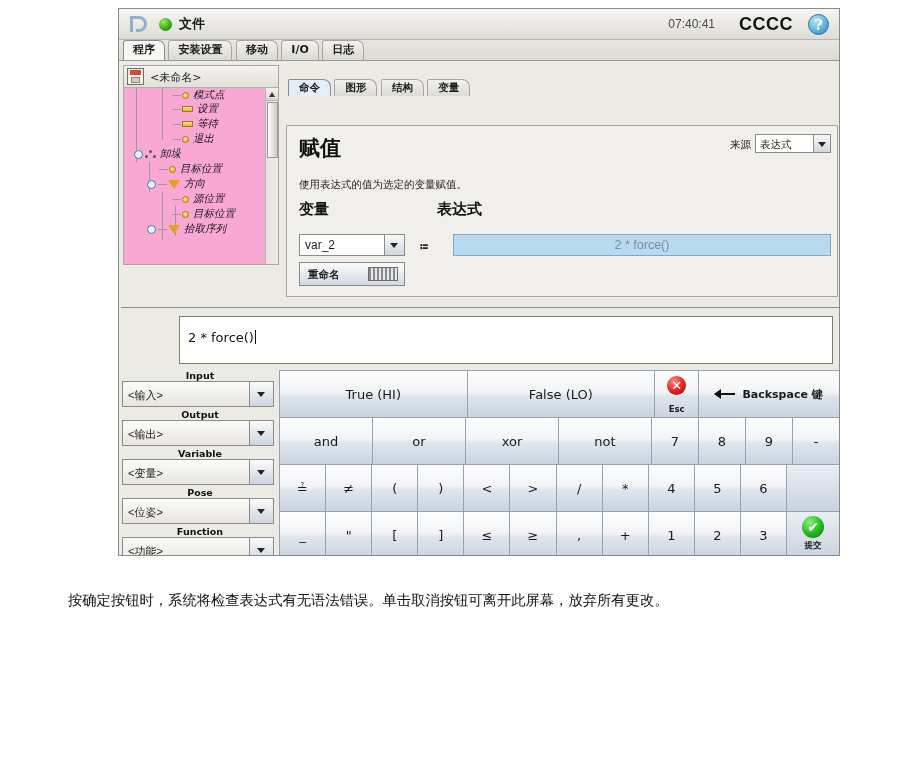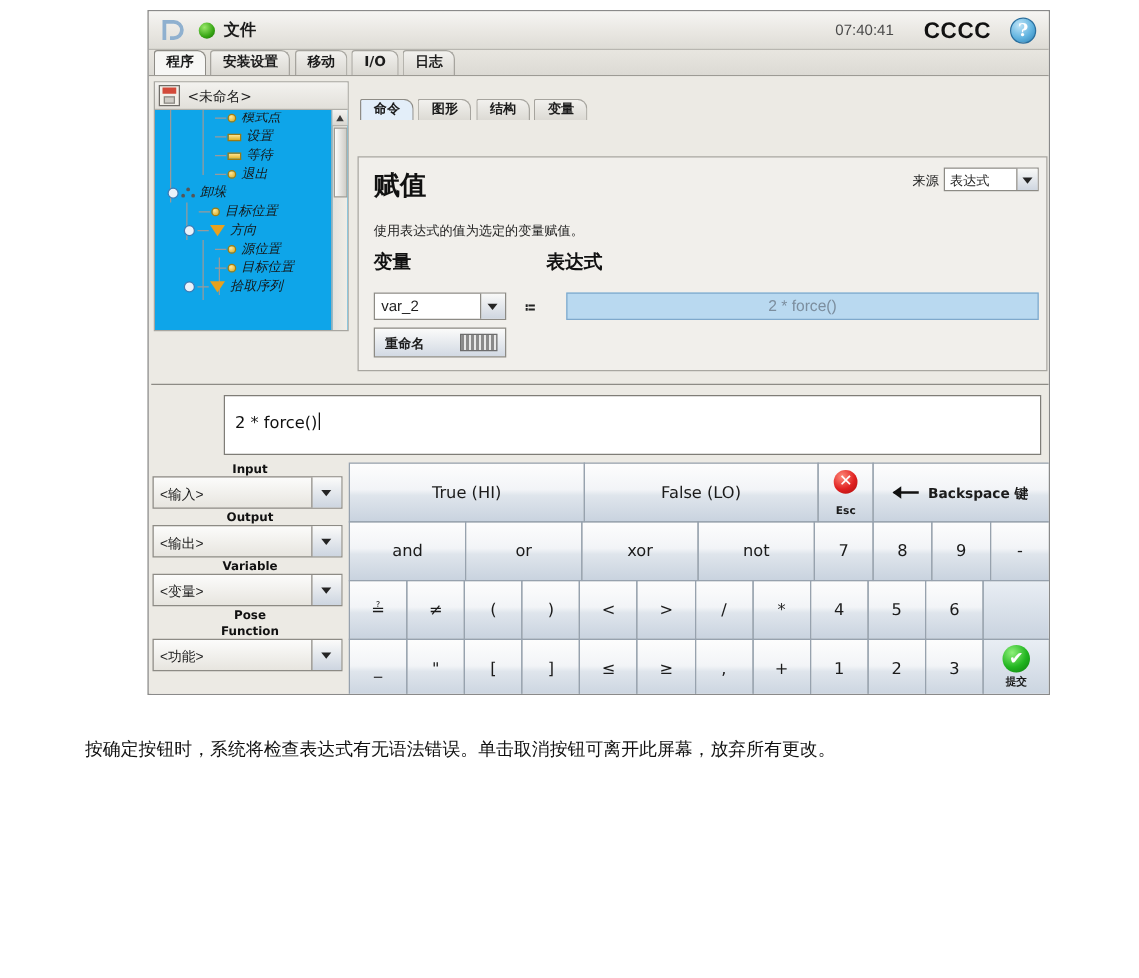--- a/index.html
+++ b/index.html
@@ -124,23 +124,23 @@
     background:#cfcdc7; border:1px solid #8a8882; display:block;
   }
   .prog-name {
     position: absolute; left: 26px; top: 4px;
     font-size: 11px; color: #1c1c1c;
     font-family: "DejaVu Sans", sans-serif;
   }
   .tree {
     position: relative;
     height: 176px;
-    background: #0ea5e9;
+    background: #f9a8d4;
     overflow: hidden;
-    font-family: Liberation Serif, serif;
+    font-family: Liberation Mono, monospace;
   }
   .tree-scroll {
     position: absolute; right: 0; top: 0;
     width: 13px; height: 176px;
     background: linear-gradient(to right,#e4e2dc,#f0eee8);
     border-left: 1px solid #b5b3ad;
   }
   .scroll-up {
     width: 13px; height: 13px;
     background: linear-gradient(to bottom,#f4f3f0,#d9d7d1);
@@ -561,20 +561,24 @@
         </div>
         <div class="sel-group">
           <div class="sel-label">Variable</div>
           <div class="sel-combo">
             <span class="txt">&lt;变量&gt;</span>
             <span class="combo-arrow"></span>
           </div>
         </div>
         <div class="sel-group">
           <div class="sel-label">Pose</div>
+          <div class="sel-combo">
+            <span class="txt">&lt;位姿&gt;</span>
+            <span class="combo-arrow"></span>
+          </div>
         </div>
         <div class="sel-group">
           <div class="sel-label">Function</div>
           <div class="sel-combo">
             <span class="txt">&lt;功能&gt;</span>
             <span class="combo-arrow"></span>
           </div>
         </div>
       </div>
 

